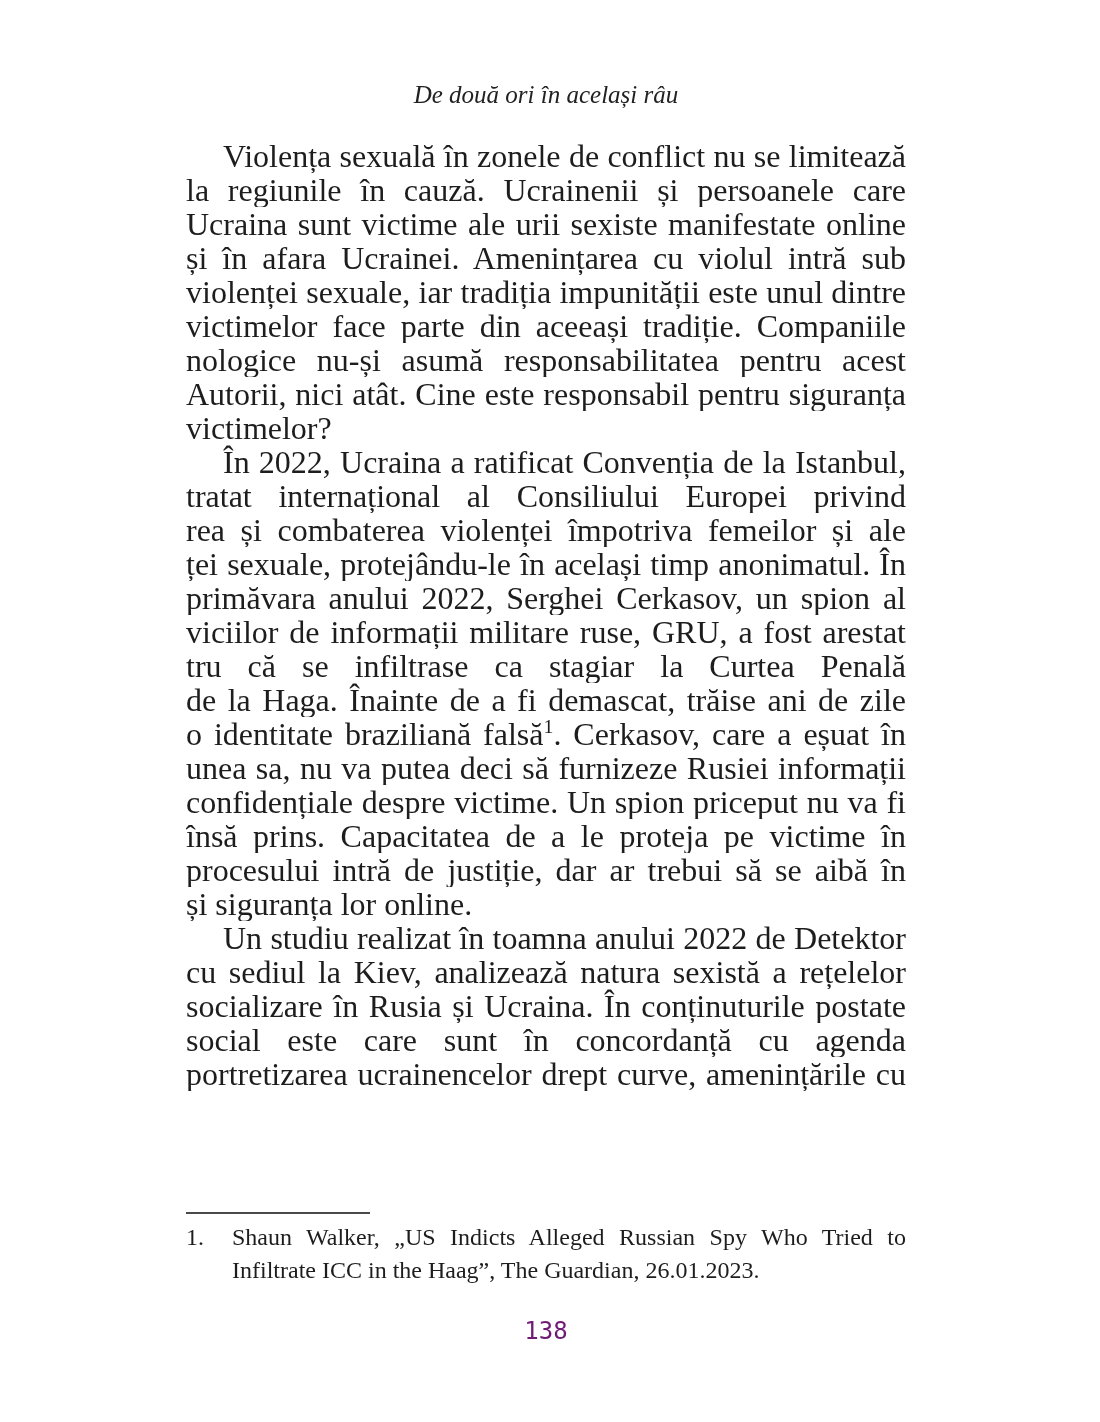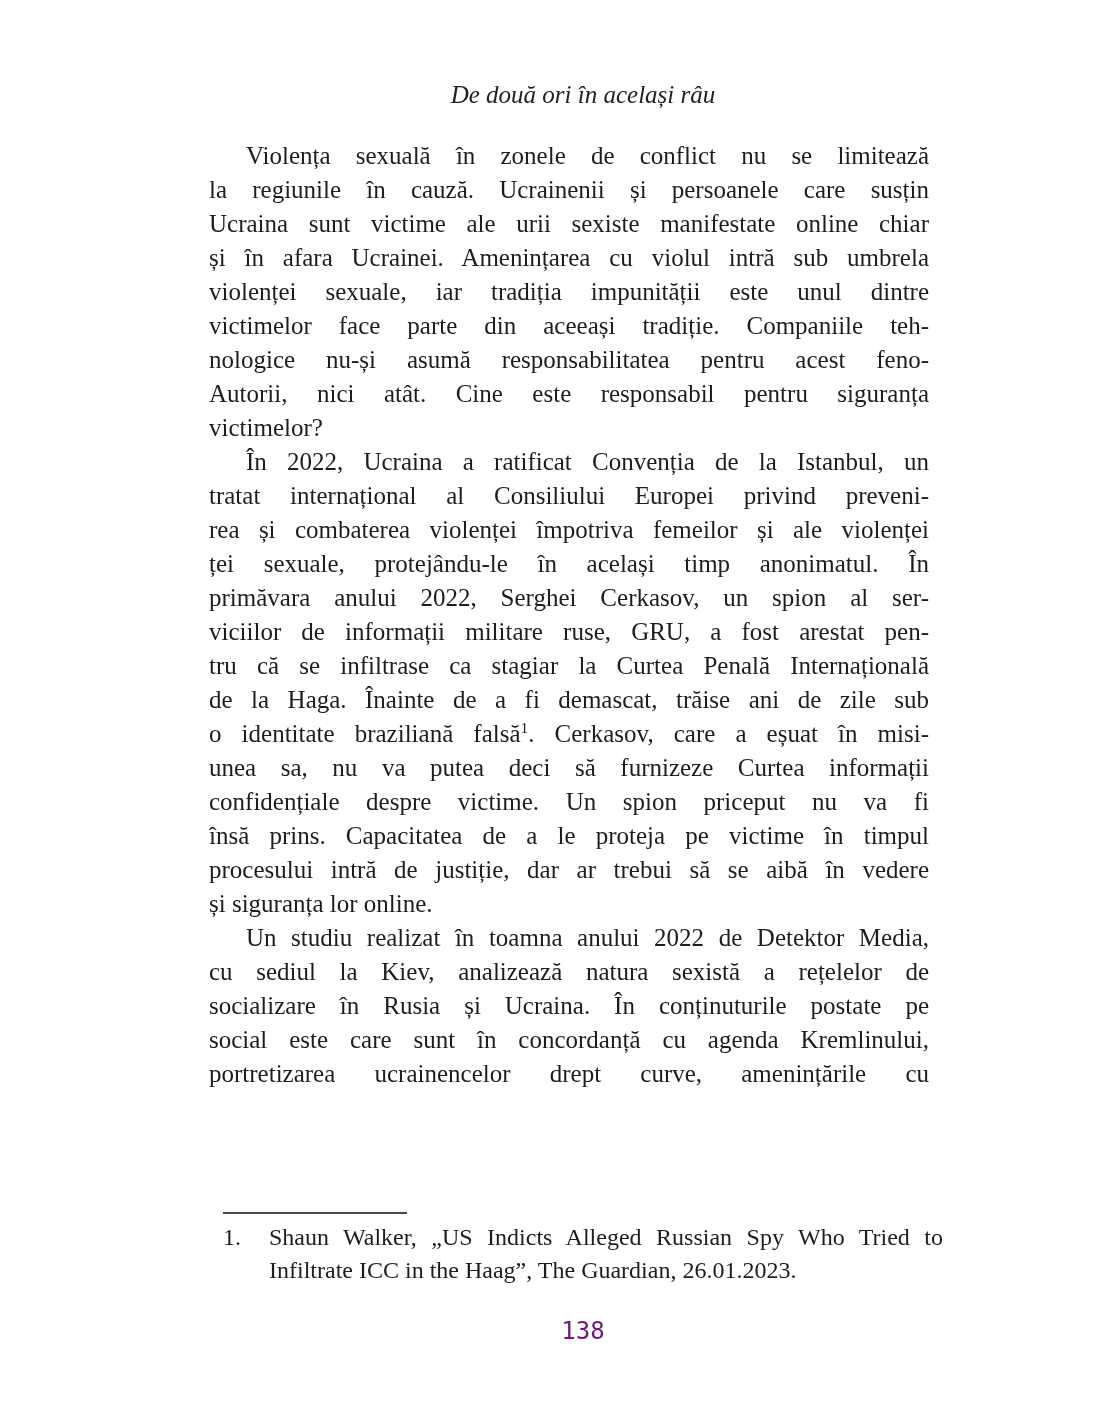--- a/index.html
+++ b/index.html
@@ -4,36 +4,36 @@
 <style>
   html, body { margin: 0; padding: 0; }
   body {
     width: 1100px; height: 1422px;
     background: #ffffff;
     position: relative;
     font-family: "Liberation Serif", serif;
     color: #1d1d1d;
     overflow: hidden;
   }
-  .page { position: absolute; inset: 0; margin-left: 37px; }
+  .page { position: absolute; inset: 0; }
 
   .running-header {
     position: absolute;
     left: 186px; top: 80px; width: 720px;
     text-align: center;
     font-style: italic;
     font-size: 25px;
     line-height: 30px;
     color: #222222;
   }
 
   .body-text {
     position: absolute;
-    left: 172px; top: 139px; width: 720px;
-    font-size: 25px;
+    left: 186px; top: 139px; width: 720px;
+    font-size: 32px;
     line-height: 34px;
   }
   .line {
     text-align: justify;
     text-align-last: justify;
     height: 34px;
     overflow: hidden;
   }
   .line.last { text-align-last: left; }
   .line.indent { text-indent: 37px; }
@@ -88,21 +88,21 @@
       <div class="line last"><span>victimelor?</span></div>
       <div class="line indent"><span>În 2022, Ucraina a ratificat Convenția de la Istanbul, un</span></div>
       <div class="line"><span>tratat internațional al Consiliului Europei privind preveni-</span></div>
       <div class="line"><span>rea și combaterea violenței împotriva femeilor și ale violenței</span></div>
       <div class="line"><span>ței sexuale, protejându-le în același timp anonimatul. În</span></div>
       <div class="line"><span>primăvara anului 2022, Serghei Cerkasov, un spion al ser-</span></div>
       <div class="line"><span>viciilor de informații militare ruse, GRU, a fost arestat pen-</span></div>
       <div class="line"><span>tru că se infiltrase ca stagiar la Curtea Penală Internațională</span></div>
       <div class="line"><span>de la Haga. Înainte de a fi demascat, trăise ani de zile sub</span></div>
       <div class="line"><span>o identitate braziliană falsă</span><span class="sup">1</span><span>. Cerkasov, care a eșuat în misi-</span></div>
-      <div class="line"><span>unea sa, nu va putea deci să furnizeze Curtea informații</span></div>
+      <div class="line"><span>unea sa, nu va putea deci să furnizeze Rusiei informații</span></div>
       <div class="line"><span>confidențiale despre victime. Un spion priceput nu va fi</span></div>
       <div class="line"><span>însă prins. Capacitatea de a le proteja pe victime în timpul</span></div>
       <div class="line"><span>procesului intră de justiție, dar ar trebui să se aibă în vedere</span></div>
       <div class="line last"><span>și siguranța lor online.</span></div>
       <div class="line indent"><span>Un studiu realizat în toamna anului 2022 de </span><span class="it">Detektor Media</span><span>,</span></div>
       <div class="line"><span>cu sediul la Kiev, analizează natura sexistă a rețelelor de</span></div>
       <div class="line"><span>socializare în Rusia și Ucraina. În conținuturile postate pe</span></div>
       <div class="line"><span>social este care sunt în concordanță cu agenda Kremlinului,</span></div>
       <div class="line"><span>portretizarea ucrainencelor drept curve, amenințările cu</span></div>
     </div>

